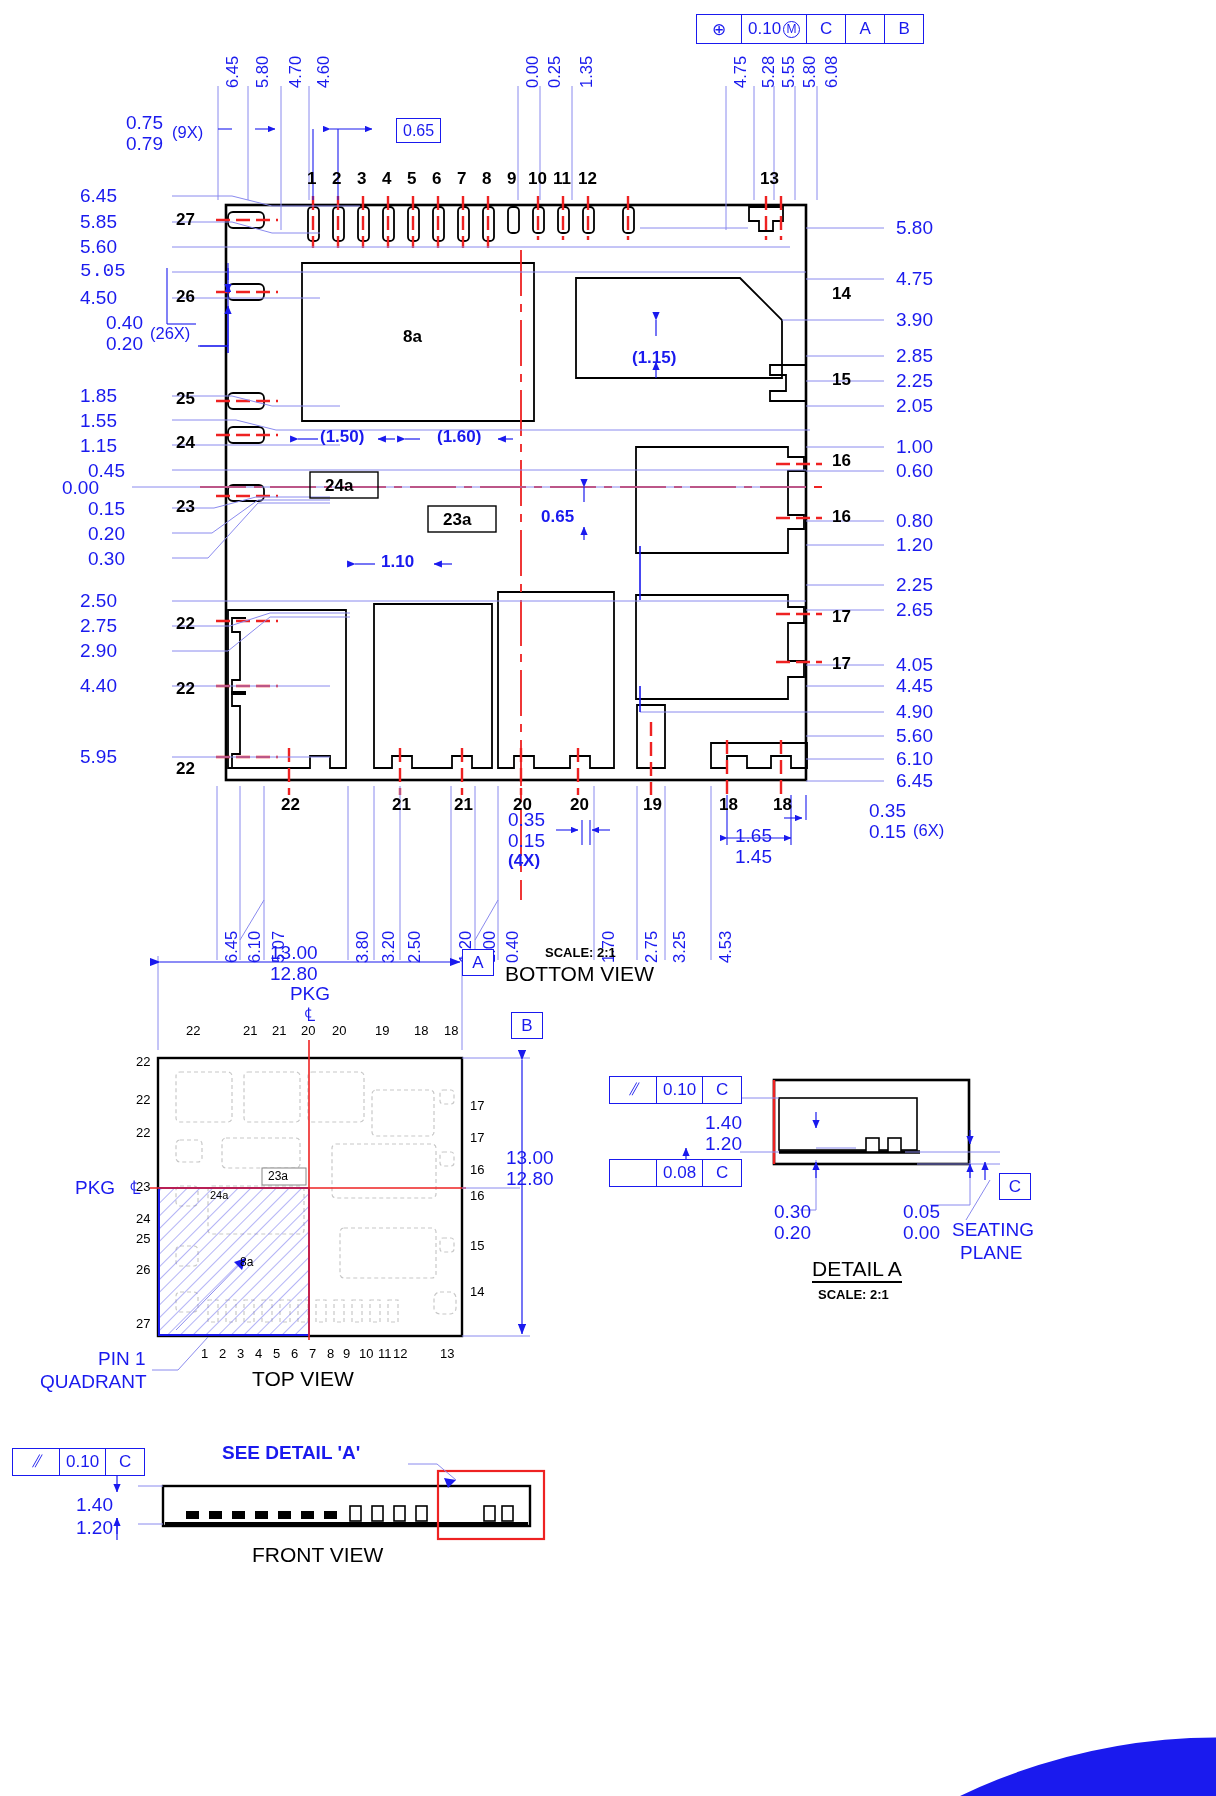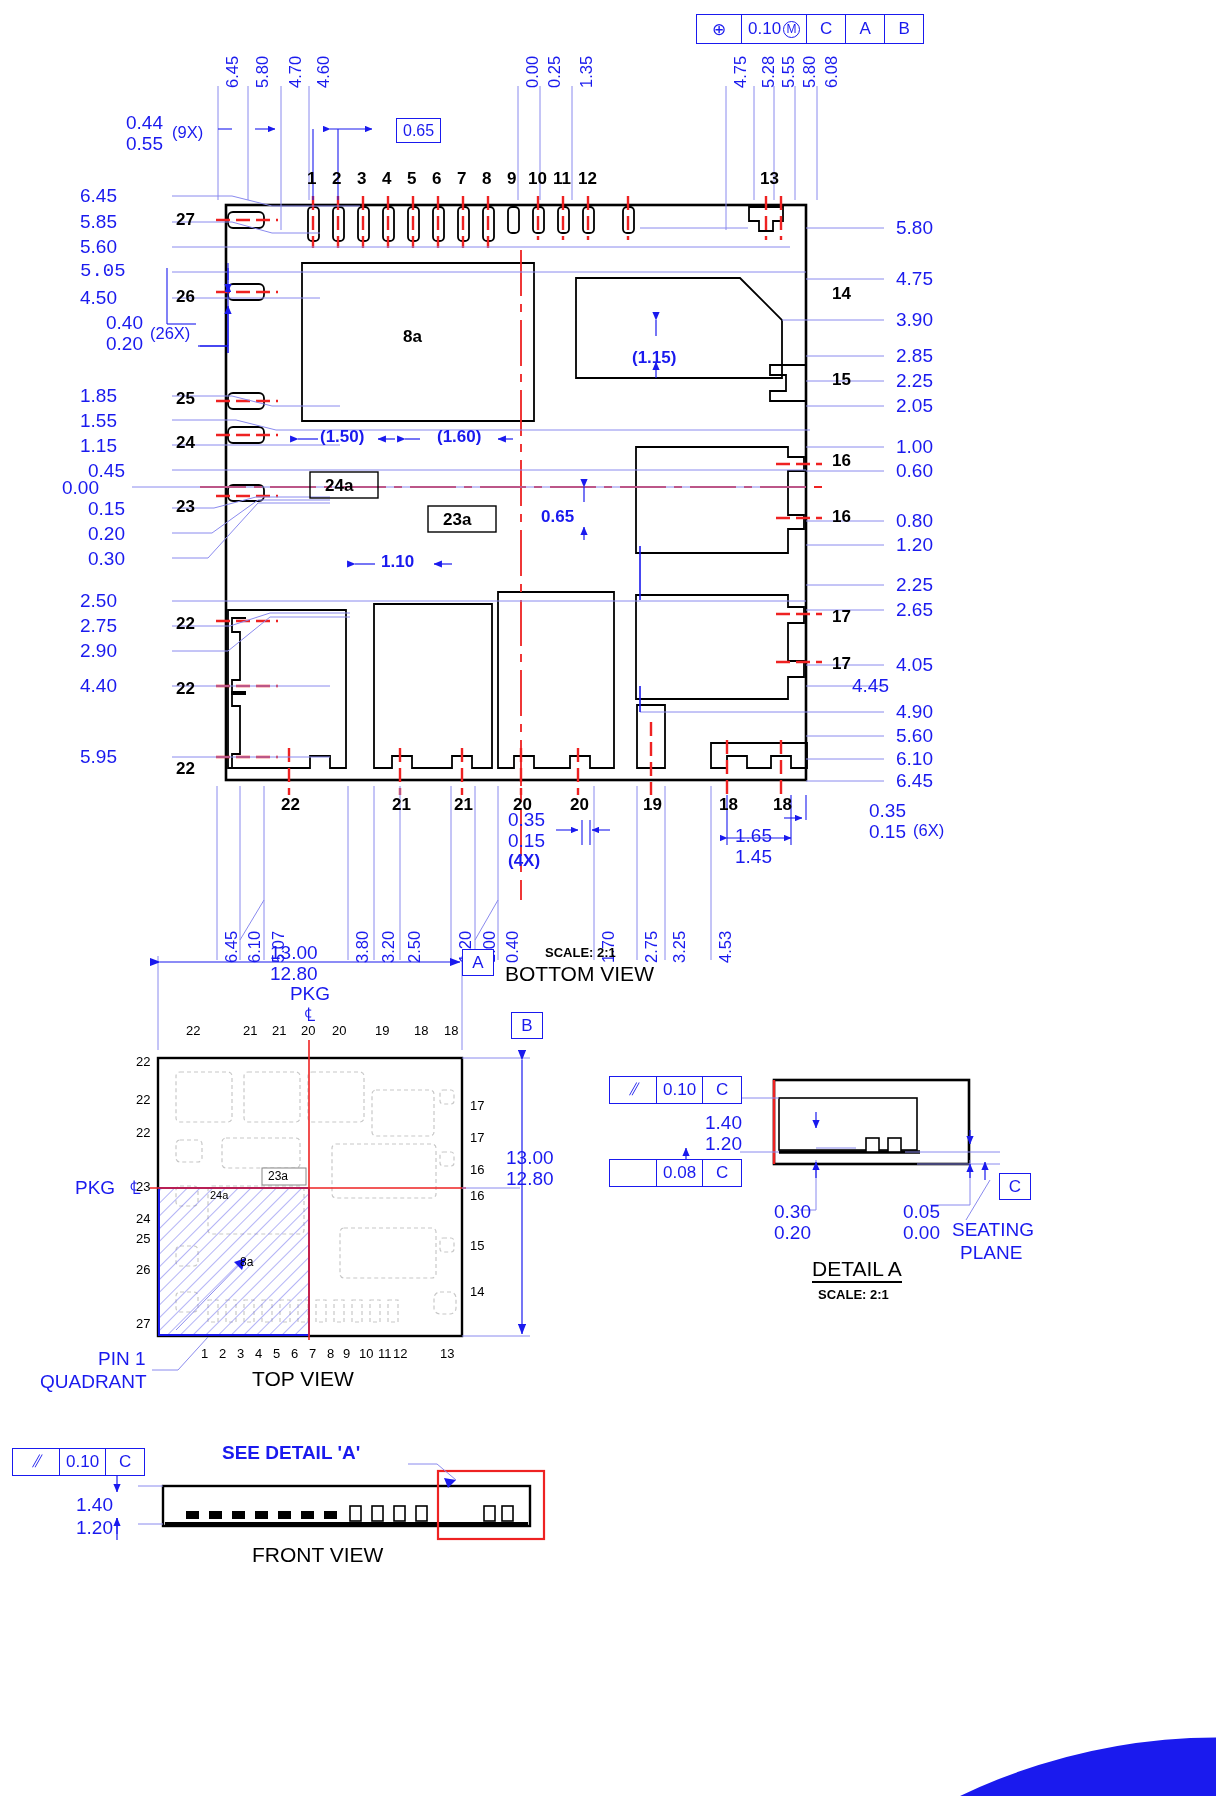--- a/index.html
+++ b/index.html
@@ -469,22 +469,22 @@
 <div class="lbl blue b16 rot" style="left:315px;top:88px;">4.60</div>
 <div class="lbl blue b16 rot" style="left:524px;top:88px;">0.00</div>
 <div class="lbl blue b16 rot" style="left:546px;top:88px;">0.25</div>
 <div class="lbl blue b16 rot" style="left:578px;top:88px;">1.35</div>
 <div class="lbl blue b16 rot" style="left:732px;top:88px;">4.75</div>
 <div class="lbl blue b16 rot" style="left:760px;top:88px;">5.28</div>
 <div class="lbl blue b16 rot" style="left:780px;top:88px;">5.55</div>
 <div class="lbl blue b16 rot" style="left:801px;top:88px;">5.80</div>
 <div class="lbl blue b16 rot" style="left:823px;top:88px;">6.08</div>
 
-<div class="lbl blue b19" style="left:126px;top:113px;">0.44</div>
-<div class="lbl blue b19" style="left:126px;top:134px;">0.55</div>
+<div class="lbl blue b19" style="left:126px;top:113px;">0.75</div>
+<div class="lbl blue b19" style="left:126px;top:134px;">0.79</div>
 <div class="lbl blue b16" style="left:172px;top:124px;">(9X)</div>
 <div class="fcf" style="left:396px;top:118px;height:23px;">
   <div style="font-size:16px;">0.65</div>
 </div>
 
 <div class="lbl blk b17" style="left:307px;top:170px;">1</div>
 <div class="lbl blk b17" style="left:332px;top:170px;">2</div>
 <div class="lbl blk b17" style="left:357px;top:170px;">3</div>
 <div class="lbl blk b17" style="left:382px;top:170px;">4</div>
 <div class="lbl blk b17" style="left:407px;top:170px;">5</div>
@@ -544,21 +544,21 @@
 <div class="lbl blue b19" style="left:896px;top:346px;">2.85</div>
 <div class="lbl blue b19" style="left:896px;top:371px;">2.25</div>
 <div class="lbl blue b19" style="left:896px;top:396px;">2.05</div>
 <div class="lbl blue b19" style="left:896px;top:437px;">1.00</div>
 <div class="lbl blue b19" style="left:896px;top:461px;">0.60</div>
 <div class="lbl blue b19" style="left:896px;top:511px;">0.80</div>
 <div class="lbl blue b19" style="left:896px;top:535px;">1.20</div>
 <div class="lbl blue b19" style="left:896px;top:575px;">2.25</div>
 <div class="lbl blue b19" style="left:896px;top:600px;">2.65</div>
 <div class="lbl blue b19" style="left:896px;top:655px;">4.05</div>
-<div class="lbl blue b19" style="left:852px;top:676px;">4.45</div>
+<div class="lbl blue b19" style="left:896px;top:676px;">4.45</div>
 <div class="lbl blue b19" style="left:896px;top:702px;">4.90</div>
 <div class="lbl blue b19" style="left:896px;top:726px;">5.60</div>
 <div class="lbl blue b19" style="left:896px;top:749px;">6.10</div>
 <div class="lbl blue b19" style="left:896px;top:771px;">6.45</div>
 
 <div class="lbl blk b17" style="left:832px;top:285px;">14</div>
 <div class="lbl blk b17" style="left:832px;top:371px;">15</div>
 <div class="lbl blk b17" style="left:832px;top:452px;">16</div>
 <div class="lbl blk b17" style="left:832px;top:508px;">16</div>
 <div class="lbl blk b17" style="left:832px;top:608px;">17</div>

